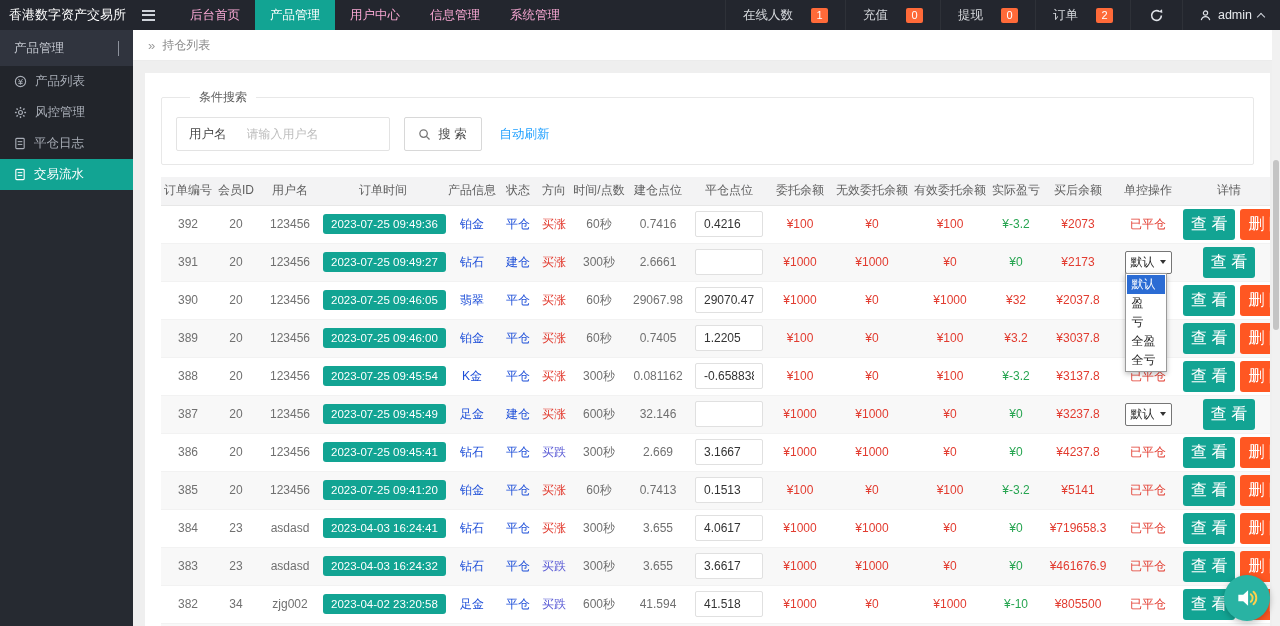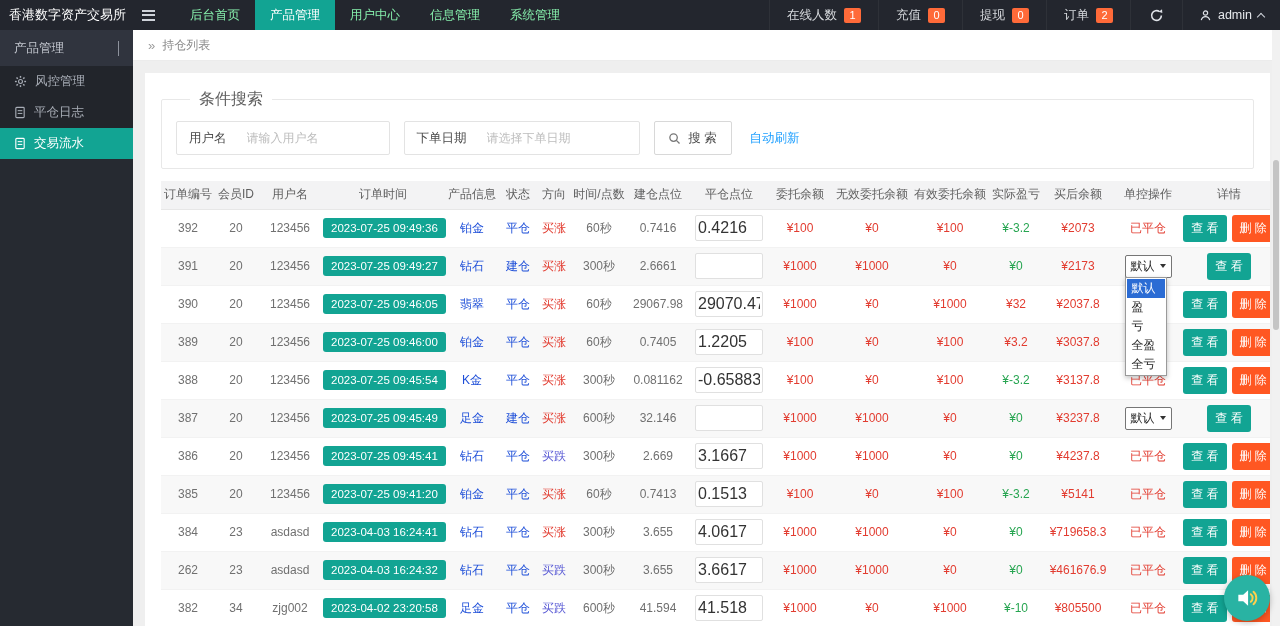--- a/index.html
+++ b/index.html
@@ -7,24 +7,24 @@
     font-family:"Liberation Sans","DejaVu Sans",sans-serif; font-size:12px; background:#efefef; }
   .page { position:relative; width:1280px; height:626px; }
 
   
   .navbar { position:absolute; top:0; left:0; right:0; height:30px; background:#23262e;
     display:flex; align-items:center; color:#e6e8ec; z-index:40; }
   .brand { width:133px; flex:none; padding-left:9px; font-size:13px; color:#fff; white-space:nowrap; overflow:hidden; }
   .hamburger { width:30px; height:30px; display:flex; flex-direction:column; justify-content:center; gap:2.5px; align-items:center; cursor:pointer; }
   .hamburger i { display:block; width:13px; height:2px; background:#cfd3da; }
   .nav-menu { display:flex; height:100%; margin-left:12px; }
-  .nav-item { height:30px; line-height:30px; padding:0 15px; font-size:12.5px; color:#86efac; cursor:pointer; white-space:nowrap; }
+  .nav-item { height:30px; line-height:30px; padding:0 15px; font-size:12.5px; color:#f9a8d4; cursor:pointer; white-space:nowrap; }
   .nav-item.active { background:#12a493; color:#fff; }
   .nav-right { margin-left:auto; display:flex; align-items:center; height:100%; }
-  .stat { display:flex; align-items:center; gap:7px; height:100%; padding:0 17px;
+  .stat { display:flex; align-items:center; gap:18px; height:100%; padding:0 17px;
     border-left:1px solid rgba(255,255,255,.05); font-size:12.5px; color:#d7dade; cursor:pointer; }
   .badge-count { background:#ff6a39; color:#fff; font-size:11px; min-width:17px; height:15px;
     line-height:15px; text-align:center; border-radius:2px; padding:0 3px; }
   .icon-btn { height:100%; display:flex; align-items:center; padding:0 18px;
     border-left:1px solid rgba(255,255,255,.05); cursor:pointer; }
   .user-menu { display:flex; align-items:center; gap:6px; height:100%; padding:0 16px;
     border-left:1px solid rgba(255,255,255,.05); cursor:pointer; font-size:12.5px; }
   .caret-up { width:6px; height:6px; border-left:1.5px solid #cfd3da; border-top:1.5px solid #cfd3da;
     transform:rotate(45deg); margin-top:3px; }
 
@@ -42,21 +42,21 @@
   
   .main { position:absolute; left:133px; top:30px; right:8px; bottom:0; background:#efefef; }
   .breadcrumb { height:31px; background:#fff; display:flex; align-items:center; padding:0 15px;
     font-size:12px; color:#8a8a8a; border-bottom:1px solid #ececec; }
   .breadcrumb .arrow { color:#9a9a9a; margin-right:7px; font-size:13px; }
   .content { position:absolute; top:43px; left:12px; right:2px; bottom:0; }
   .card { background:#fff; width:100%; height:100%; padding:16px 16px 0; overflow:hidden; }
 
   
   fieldset.search { border:1px solid #e8e8e8; border-radius:2px; padding:11px 14px 13px; margin-bottom:12px; }
-  fieldset.search legend { font-size:16px; color:#5f5f5f; padding:0 9px; margin-left:14px; }
+  fieldset.search legend { font-size:12px; color:#5f5f5f; padding:0 9px; margin-left:14px; }
   .search-row { display:flex; align-items:center; gap:14px; }
   .search-group { display:flex; align-items:center; border:1px solid #e3e3e3; height:34px; border-radius:2px; background:#fff; }
   .search-label { padding:0 12px; font-size:12.5px; color:#4a4a4a; white-space:nowrap; }
   .search-input { border:none; outline:none; height:30px; font-size:12px; color:#333; padding:0 8px; width:150px; background:transparent; }
   .search-input::placeholder { color:#bdbdbd; }
   .search-btn { height:34px; min-width:78px; border:1px solid #d8d8d8; background:#fff; display:flex;
     align-items:center; justify-content:center; gap:7px; font-size:12.5px; color:#4a4a4a;
     border-radius:2px; cursor:pointer; padding:0 12px; }
   .auto-refresh { color:#1e9fff; font-size:12.5px; cursor:pointer; margin-left:4px; }
 
@@ -68,23 +68,23 @@
     white-space:nowrap; color:#707070; }
   table.grid tbody tr:nth-child(even) { background:#f8f8f8; }
   .dark { color:#1d4ed8; }
   .red { color:#e23c30; }
   .green { color:#27a551; }
   .dir-up { color:#e23c30; }
   .dir-down { color:#5a5bd5; }
   .closed { color:#e23c30; }
   .badge-time { display:inline-block; background:#12a493; color:#fff; padding:4px 8px;
     border-radius:3px; font-size:11.5px; }
-  .cell-input { width:68px; height:26px; border:1px solid #e0e0e0; border-radius:2px; font-size:16px;
-    color:#333; padding:0 2px; background:#fff; outline:none; font-family:inherit; }
-  .btn { display:inline-block; color:#fff; font-size:12px; padding:5px 8px; border:none;
+  .cell-input { width:68px; height:26px; border:1px solid #e0e0e0; border-radius:2px; font-size:12px;
+    color:#333; padding:0 8px; background:#fff; outline:none; font-family:inherit; }
+  .btn { display:inline-block; color:#fff; font-size:16px; padding:5px 8px; border:none;
     border-radius:3px; cursor:pointer; font-family:inherit; white-space:nowrap; }
   .btn-view { background:#12a493; }
   .btn-delete { background:#ff5722; margin-left:5px; }
   .control-cell { overflow:visible; }
   .select-box { display:inline-flex; align-items:center; gap:5px; border:1px solid #767676;
     background:#fff; padding:2px 5px; border-radius:2px; font-size:12px; color:#1d1d1d; cursor:pointer; position:relative; }
   .caret-down { width:0; height:0; border-left:3.5px solid transparent; border-right:3.5px solid transparent;
     border-top:4.5px solid #333; }
   .sel-wrap { position:relative; display:inline-block; }
   .options-list { position:absolute; top:22px; left:0; background:#fff; border:1px solid #9a9a9a;
@@ -161,20 +161,29 @@
   </header>
 
   <aside class="sidebar">
       <div class="side-header">
         <span>产品管理</span>
         <span><span class="chev-down"></span></span>
       </div>
       <div class="side-item">
         <span class="ic">
           <svg width="13" height="13" viewBox="0 0 14 14">
+            <circle cx="7" cy="7" r="5.5" fill="none" stroke="currentColor" stroke-width="1.2"></circle>
+            <path d="M4.7 4.3L7 7l2.3-2.7M4.7 7.3h4.6M4.7 9.2h4.6M7 7v3.4" stroke="currentColor" stroke-width="1" fill="none"></path>
+          </svg>
+        </span>
+        <span>产品列表</span>
+      </div>
+      <div class="side-item">
+        <span class="ic">
+          <svg width="13" height="13" viewBox="0 0 14 14">
             <circle cx="7" cy="7" r="2.1" fill="none" stroke="currentColor" stroke-width="1.2"></circle>
             <g stroke="currentColor" stroke-width="1.5">
               <line x1="7" y1="1" x2="7" y2="3"></line>
               <line x1="7" y1="11" x2="7" y2="13"></line>
               <line x1="1" y1="7" x2="3" y2="7"></line>
               <line x1="11" y1="7" x2="13" y2="7"></line>
               <line x1="2.7" y1="2.7" x2="4.1" y2="4.1"></line>
               <line x1="9.9" y1="9.9" x2="11.3" y2="11.3"></line>
               <line x1="2.7" y1="11.3" x2="4.1" y2="9.9"></line>
               <line x1="9.9" y1="4.1" x2="11.3" y2="2.7"></line>
@@ -212,24 +221,20 @@
     </div>
     <div class="content">
       <div class="card">
 
         <fieldset class="search">
           <legend>条件搜索</legend>
           <div class="search-row">
             <div class="search-group">
               <span class="search-label">用户名</span>
               <input class="search-input" placeholder="请输入用户名" style="">
-            </div>
-            <div class="search-group">
-              <span class="search-label">下单日期</span>
-              <input class="search-input" style="width: 160px;" placeholder="请选择下单日期">
             </div>
             <button class="search-btn">
               <span style="display:flex">
                 <svg width="13" height="13" viewBox="0 0 14 14">
                     <circle cx="6" cy="6" r="4" fill="none" stroke="#777" stroke-width="1.4"></circle>
                     <line x1="9" y1="9" x2="12.4" y2="12.4" stroke="#777" stroke-width="1.4"></line>
                   </svg>
               </span>
               <span>搜 索</span>
             </button>
@@ -456,21 +461,21 @@
                 <td><input class="cell-input" value="4.0617" style=""></td>
                 <td><span class="red">¥1000</span></td>
                 <td><span class="red">¥1000</span></td>
                 <td><span class="red">¥0</span></td>
                 <td><span class="green">¥0</span></td>
                 <td><span class="red">¥719658.3</span></td>
                 <td class="control-cell"><span class="closed">已平仓</span></td>
                 <td><button class="btn btn-view">查 看</button><button class="btn btn-delete">删 除</button></td>
               </tr>
               <tr>
-                <td><span>262</span></td>
+                <td><span>383</span></td>
                 <td><span>23</span></td>
                 <td><span>asdasd</span></td>
                 <td><span class="badge-time">2023-04-03 16:24:32</span></td>
                 <td><span class="dark">钻石</span></td>
                 <td><span class="dark">平仓</span></td>
                 <td><span class="dir-down">买跌</span></td>
                 <td><span>300秒</span></td>
                 <td><span>3.655</span></td>
                 <td><input class="cell-input" value="3.6617" style=""></td>
                 <td><span class="red">¥1000</span></td>

